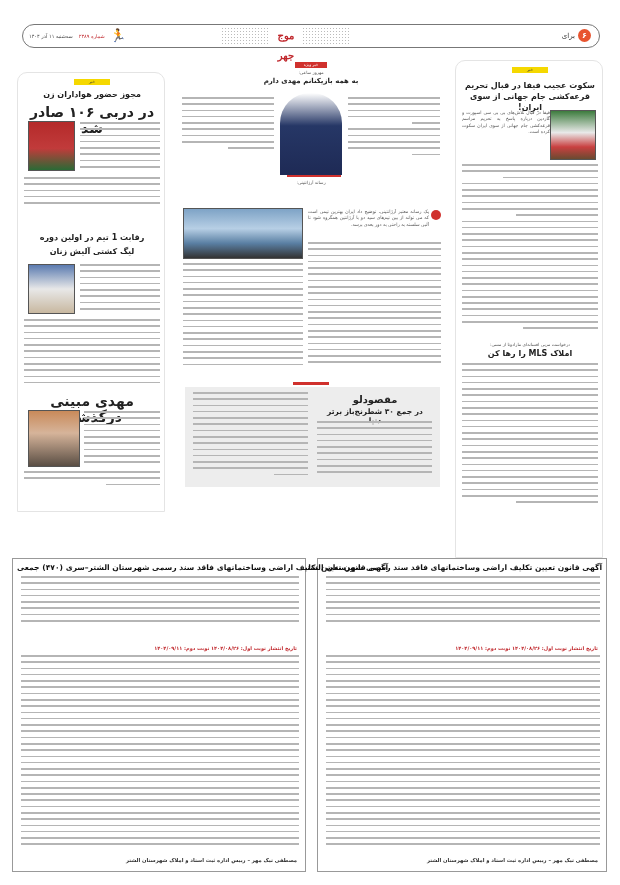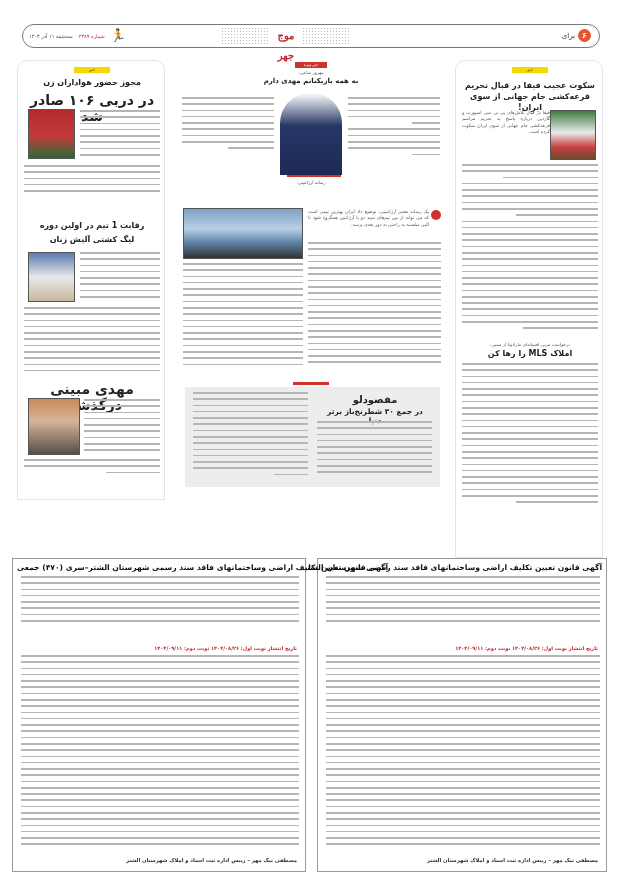--- a/index.html
+++ b/index.html
@@ -212,21 +212,21 @@
         <div class="line"></div>
         <div class="line"></div>
         <div class="line"></div>
         <div class="line"></div>
         <div class="line"></div>
         <div class="line" style="width:30%"></div>
     </div>
   </div>
 </div>
 
-<div class="abs panel" style="left:17px;top:60px;width:148px;height:440px;border-radius:10px 10px 0 0">
+<div class="abs panel" style="left:17px;top:72px;width:148px;height:440px;border-radius:10px 10px 0 0">
   <div class="abs tag yellow" style="left:56px;top:6px;width:36px">خبر</div>
   <h3 class="abs" style="left:4px;top:17px;width:140px;font-size:8px">مجوز حضور هواداران زن</h3>
   <h3 class="abs" style="left:4px;top:31px;width:140px;font-size:14px">در دربی ۱۰۶ صادر شد</h3>
   <div class="abs img" style="left:10px;top:48px;width:47px;height:50px;background:linear-gradient(180deg,#b42a2a 0%,#c13b3b 55%,#2a6a35 100%)"></div>
   <div class="txtlines" style="left:62px;top:49px;width:80px;height:52px">
       <div class="line"></div>
       <div class="line"></div>
       <div class="line"></div>
       <div class="line"></div>
       <div class="line"></div>

